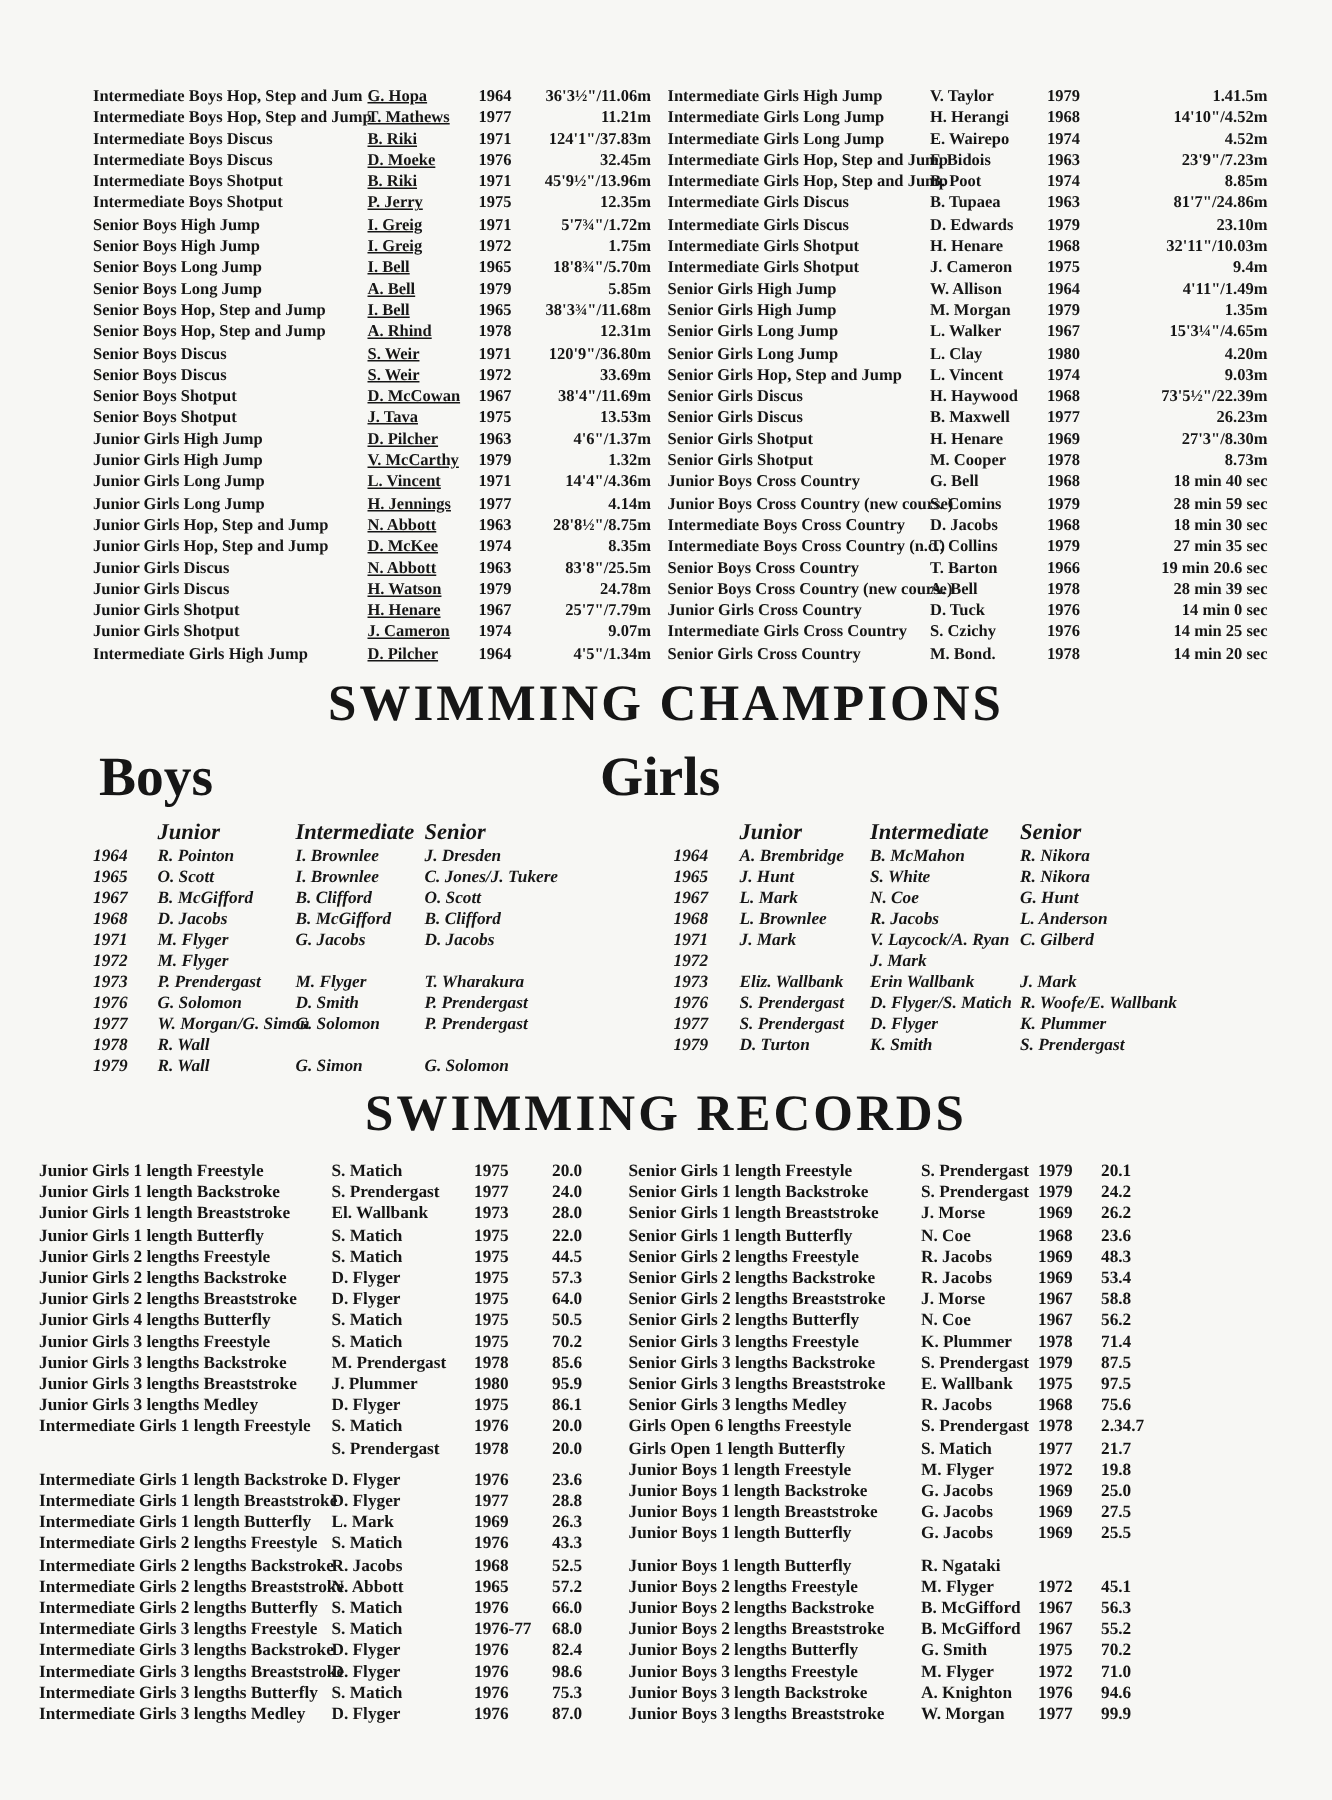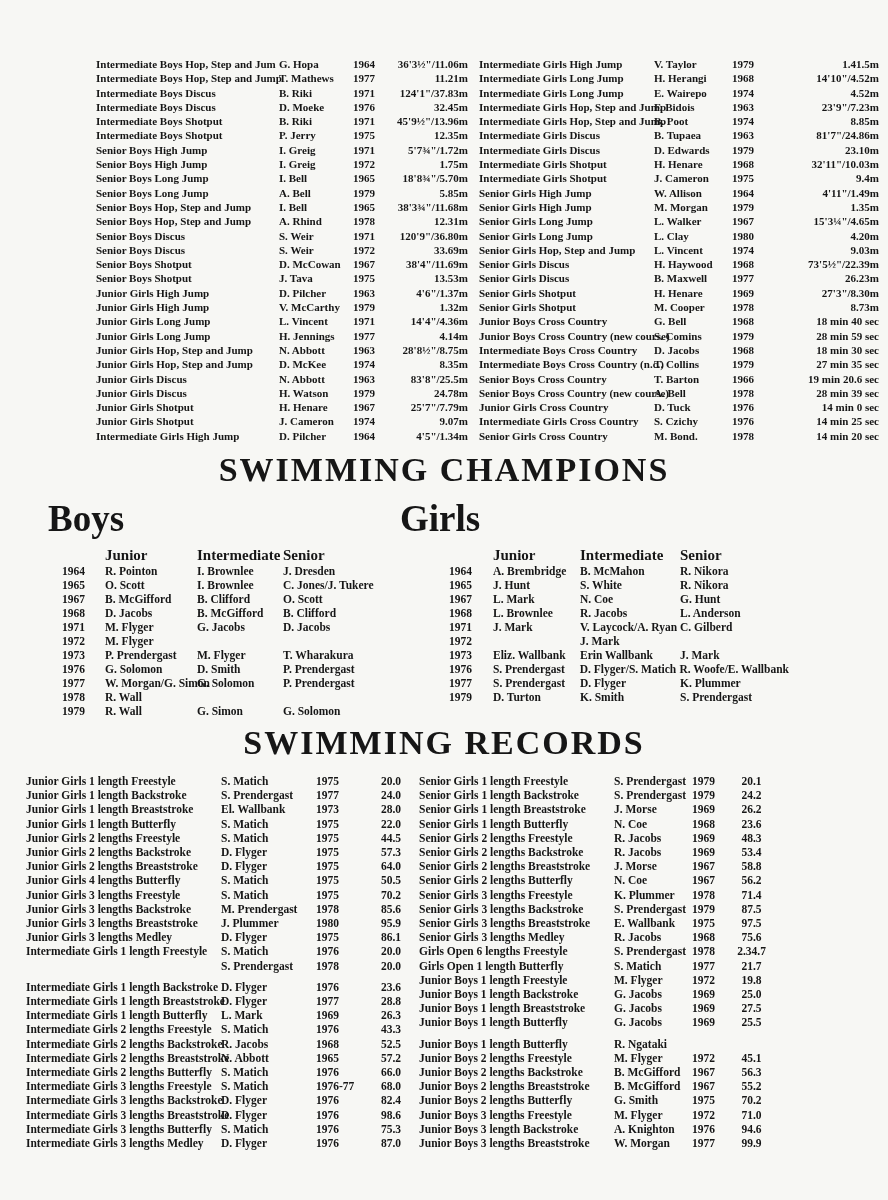--- a/index.html
+++ b/index.html
@@ -4,48 +4,48 @@
 <style>
   html, body { margin:0; padding:0; }
   body {
     width:888px; height:1200px; overflow:hidden;
     background:#f7f7f4; color:#161616;
     font-family:"Liberation Serif","DejaVu Serif",serif;
   }
   .page { position:relative; width:888px; height:1200px; }
 
   
-  .athletics { display:flex; padding:57px 0 0 96px; }
+  .athletics { display:flex; padding:57px 0 0 62px; }
   .acol.left  { width:372px; margin-right:11px; }
   .acol.right { width:400px; }
   .arow { display:flex; font-size:11px; line-height:14.3px; font-weight:bold; }
   .arow span { white-space:nowrap; }
   .acol.left  .ev { width:183px; }
-  .acol.left  .nm { width:74px; }
+  .acol.left  .nm { width:74px;text-decoration:underline; }
   .acol.left  .yr { width:42px; }
   .acol.right .ev { width:175px; }
   .acol.right .nm { width:78px; }
   .acol.right .yr { width:45px; }
   .arow .val { flex:1; text-align:right; }
 
   
   .big-title {
     text-align:center; font-weight:bold; font-size:34px; line-height:49px;
     letter-spacing:2px; white-space:nowrap;
   }
   #champions-title { margin-top:2px; }
   #records-title   { margin-top:0;text-align:center; }
 
   
   .gender-row { display:flex; margin-top:3px; }
-  .gender-row .slot-boys { width:400px; padding-left:48px; box-sizing:border-box; }
+  .gender-row .slot-boys { width:400px; padding-left:66px; box-sizing:border-box; }
   .gender { font-size:37px; font-weight:bold; line-height:44px; }
 
   
-  .champ-wrap { display:flex; margin-top:5px; }
+  .champ-wrap { display:flex; margin-top:5px;font-style:italic; }
   .champ-table.boys  { margin-left:62px; width:345px; }
   .champ-table.girls { margin-left:42px; width:340px; }
   .champ-head { display:flex; font-size:15px; font-weight:bold; line-height:18px; }
   .crow { display:flex; font-size:11.5px; line-height:14px; font-weight:bold; }
   .crow span, .champ-head span { white-space:nowrap; }
   .boys  .c-yr { width:43px; }
   .boys  .c-j  { width:92px; }
   .boys  .c-i  { width:86px; }
   .boys  .c-s  { flex:1; }
   .girls .c-yr { width:44px; }
@@ -58,21 +58,21 @@
   .rcol.left  { width:388px; margin-right:5px; }
   .rcol.right { width:350px; }
   .rrow { display:flex; font-size:11.5px; line-height:14.2px; font-weight:bold; }
   .rrow span { white-space:nowrap; }
   .rcol.left  .ev { width:195px; }
   .rcol.left  .nm { width:95px; }
   .rcol.left  .yr { width:52px; }
   .rcol.right .ev { width:195px; }
   .rcol.right .nm { width:78px; }
   .rcol.right .yr { width:42px; }
-  .rrow .tm { flex:1; text-align:center; }
+  .rrow .tm { flex:1; text-align:left; }
   .rgap { height:7px; }
 </style>
 </head>
 <body>
 
 <div class="page">
 
   <div class="athletics">
     <div class="acol left">
 

